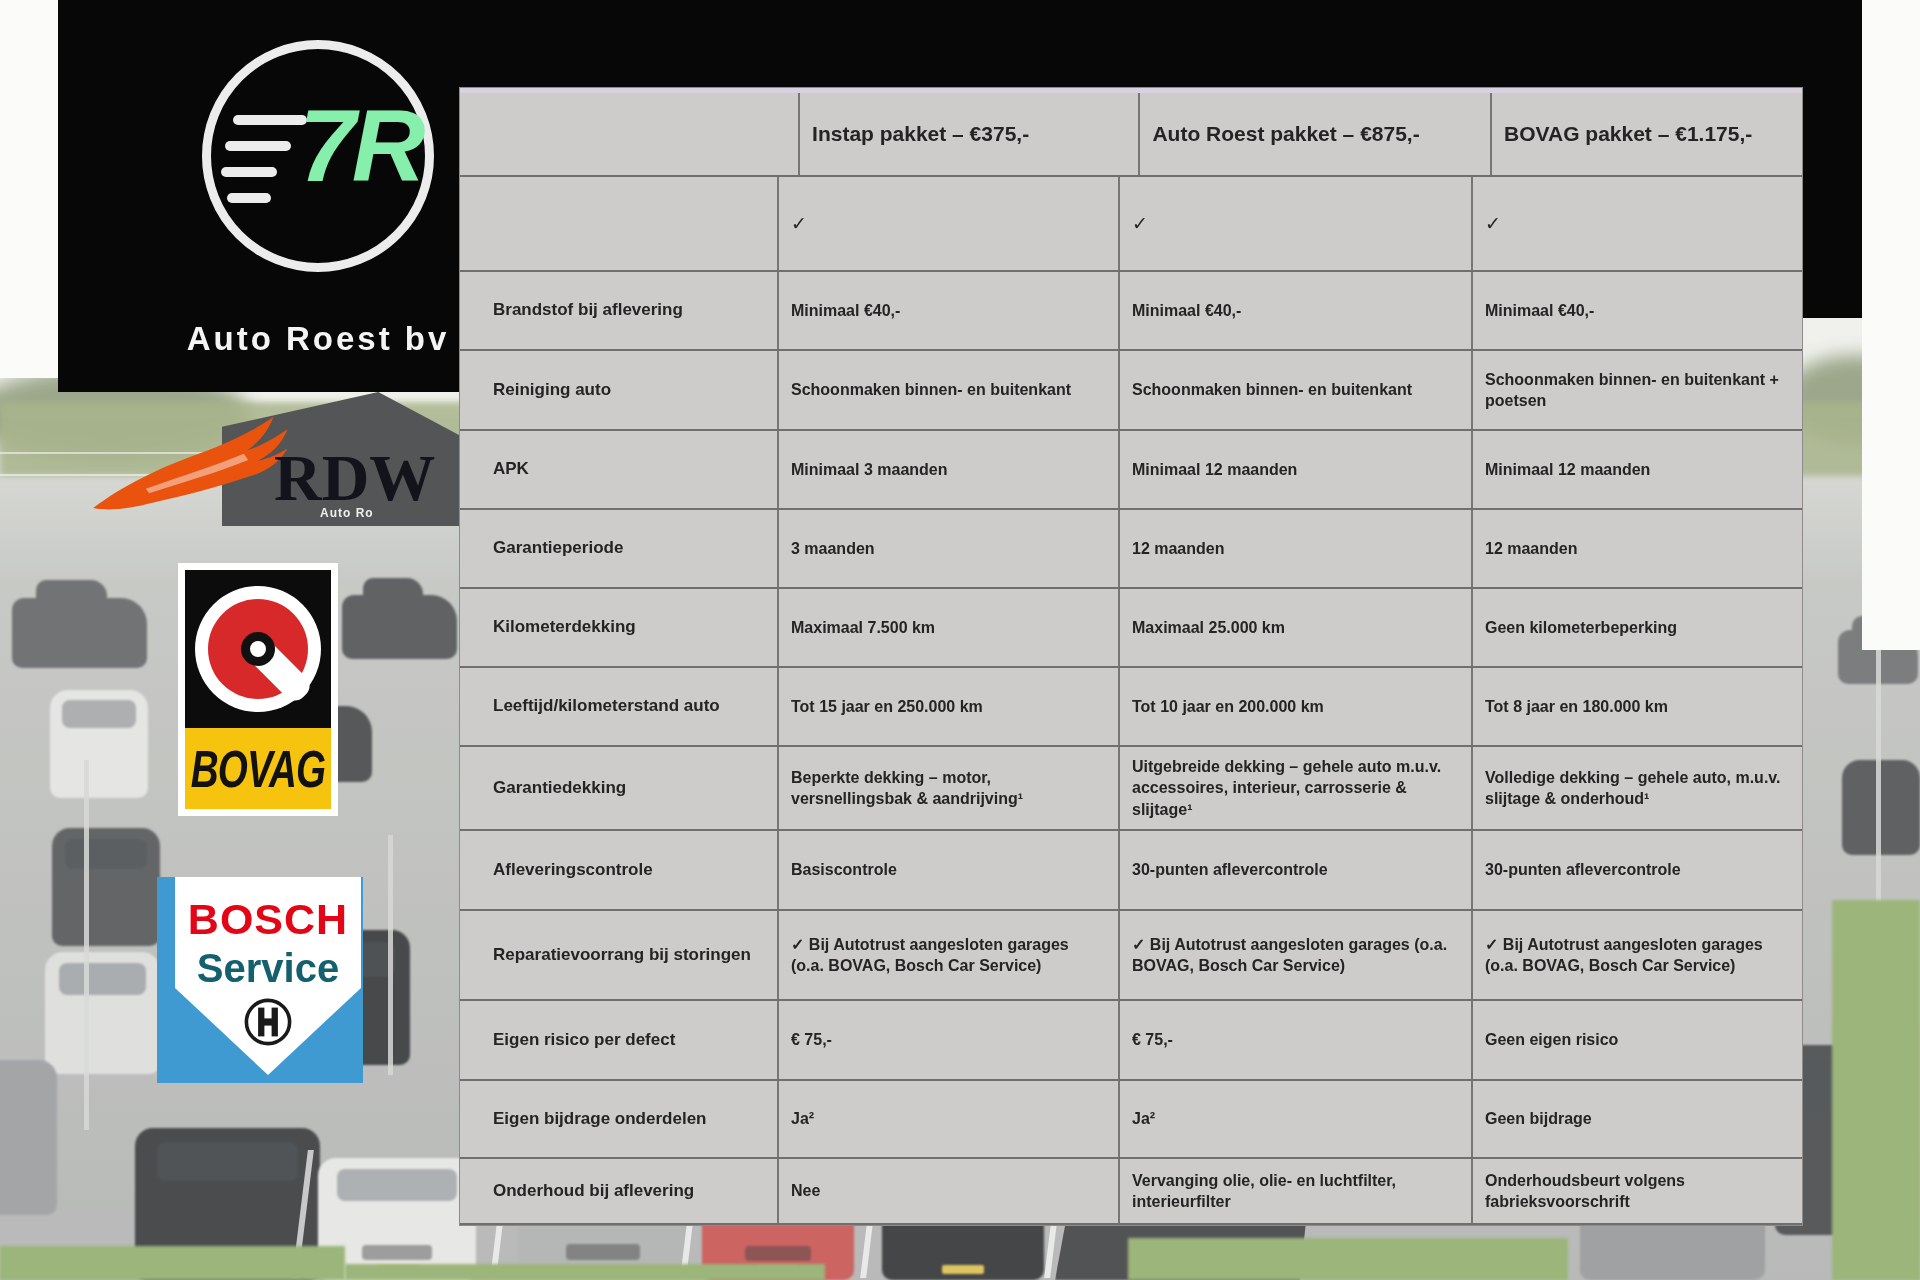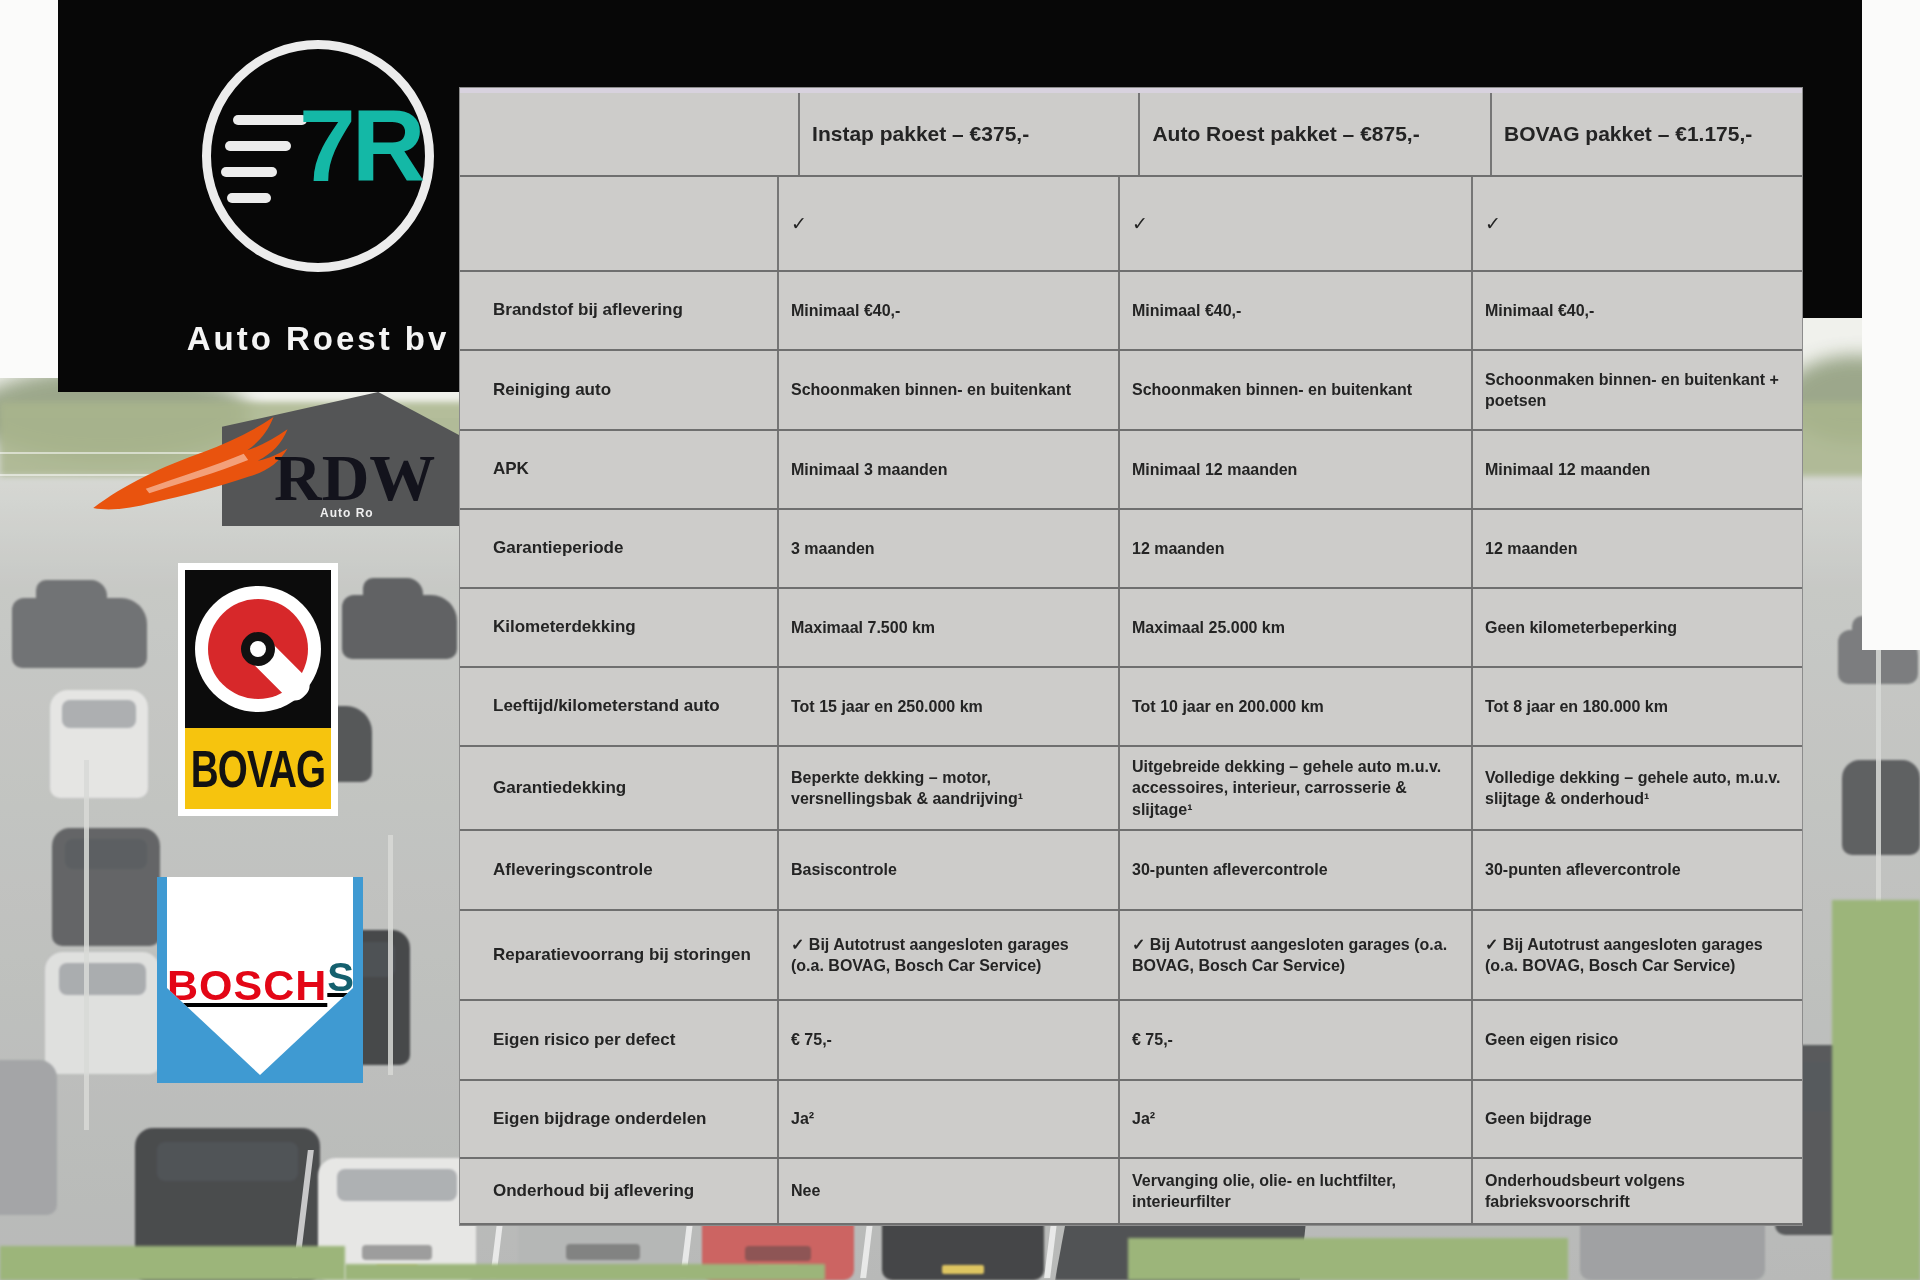--- a/index.html
+++ b/index.html
@@ -39,54 +39,54 @@
 
   
   .band-top{position:absolute;left:58px;top:0;width:1804px;height:318px;background:#070707;}
   .logo-box{position:absolute;left:58px;top:0;width:404px;height:392px;background:#070707;}
   .edge-white{position:absolute;background:#fbfbfa;}
 
   
   .emblem{position:absolute;left:144px;top:40px;width:232px;height:232px;border:9px solid #ececec;
           border-radius:50%;box-sizing:border-box;}
   .sline{position:absolute;height:10px;background:#ececec;border-radius:5px;}
-  .monogram{position:absolute;left:88px;top:46px;font-size:102px;
-            font-weight:700;color:#14b8a6;line-height:1;letter-spacing:-4px;}
+  .monogram{position:absolute;left:88px;top:46px;font-size:102px;font-style:italic;
+            font-weight:700;color:#86efac;line-height:1;letter-spacing:-4px;}
   .dealer-name{position:absolute;left:58px;top:320px;width:404px;text-align:center;color:#f4f4f4;
                font-size:33px;font-weight:600;letter-spacing:3px;}
 
   
   .rdw{position:absolute;left:66px;top:402px;width:350px;height:130px;}
   .rdw svg{position:absolute;left:22px;top:2px;}
   .rdw-text{position:absolute;left:208px;top:14px;font-family:"Liberation Serif",serif;
             font-weight:700;font-size:66px;color:#13131c;margin-top:24px;}
 
   
   .bovag{position:absolute;left:178px;top:563px;width:160px;height:253px;background:#fff;
-         box-sizing:border-box;padding:7px;}
+         box-sizing:border-box;padding:7px;font-style:italic;}
   .bovag-top{position:relative;width:100%;height:158px;background:#0c0c0c;}
   .bovag-ring{position:absolute;left:50%;top:50%;width:126px;height:126px;background:#fff;
               border-radius:50%;transform:translate(-50%,-50%);}
   .bovag-disc{position:absolute;left:50%;top:50%;width:100px;height:100px;background:#d7282a;
               border-radius:50%;transform:translate(-50%,-50%);}
   .bovag-handle{position:absolute;left:50%;top:50%;width:28px;height:66px;background:#fff;
                 border-radius:0 0 12px 12px;transform-origin:50% 0;
                 transform:translateX(-50%) rotate(-45deg);}
   .bovag-hole{position:absolute;left:50%;top:50%;width:16px;height:16px;background:#fff;
               border:9px solid #111;border-radius:50%;transform:translate(-50%,-50%);}
   .bovag-band{display:flex;align-items:center;justify-content:center;width:100%;height:81px;
               background:#f6c40e;}
   .bovag-band span{font-size:42px;font-weight:800;color:#121212;transform:scale(.92,1.25);
                    letter-spacing:-1px;}
 
   
   .bosch{position:absolute;left:157px;top:877px;width:206px;height:206px;background:#3f9ad2;}
-  .bosch-shield{position:absolute;left:10px;top:0;width:186px;height:198px;background:#fff;
+  .bosch-shield{position:absolute;left:18px;top:0;width:186px;height:198px;background:#fff;
                 clip-path:polygon(0 0,100% 0,100% 56%,50% 100%,0 56%);
-                display:flex;flex-direction:row;align-items:center;text-decoration:underline;}
+                display:flex;flex-direction:column;align-items:center;}
   .bosch-l1{margin-top:18px;font-size:43px;font-weight:800;letter-spacing:1px;color:#e30616;}
   .bosch-l2{margin-top:2px;font-size:40px;font-weight:700;color:#14606e;}
   .bosch-sym{margin-top:4px;}
 
   
   .pricing-table{position:absolute;left:460px;top:88px;width:1342px;background:#cdccca;
                  border-top:5px solid #d8d2de;border-bottom:2px solid #6f6f6f;
                  box-shadow:0 0 0 1px #8c8c8c;color:#242424;}
   .t-row{display:flex;border-top:2px solid #6f6f6f;}
   .t-row:first-child{border-top:none;}

